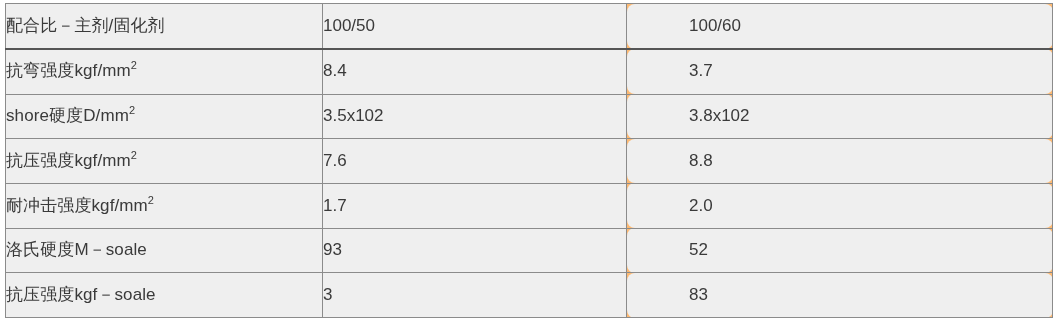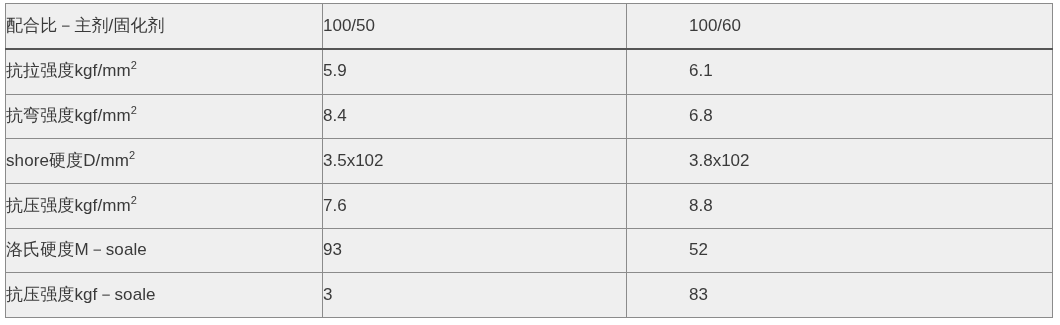--- a/index.html
+++ b/index.html
@@ -54,20 +54,21 @@
 
   td.prop-cell {
     padding-left: 21px;
     letter-spacing: 0.1px;
   }
   td.val-cell {
     padding-left: 65px;
   }
   td.val-cell.val-2 {
     padding-left: 62px;
+    border-radius: 8px;
   }
 
   
   tr.row-header td {
     border-bottom: 2px solid #555555;
   }
 
   sup.sup2 {
     font-size: 11px;
     vertical-align: super;
@@ -87,39 +88,39 @@
       <col class="c-prop">
       <col class="c-val1">
       <col class="c-val2">
     </colgroup>
     <tbody>
       <tr class="row-header">
         <td class="prop-cell">配合比－主剂/固化剂</td>
         <td class="val-cell">100/50</td>
         <td class="val-cell val-2">100/60</td>
       </tr>
-    <tr>
-          <td class="prop-cell"><span class="prop-label">抗拉强度kgf/mm</span><sup class="sup2">2</sup></td>
-          <td class="val-cell">5.9</td>
-          <td class="val-cell val-2">6.1</td>
-        </tr>
         <tr>
           <td class="prop-cell"><span class="prop-label">抗弯强度kgf/mm</span><sup class="sup2">2</sup></td>
           <td class="val-cell">8.4</td>
-          <td class="val-cell val-2">6.8</td>
+          <td class="val-cell val-2">3.7</td>
         </tr>
         <tr>
           <td class="prop-cell"><span class="prop-label">shore硬度D/mm</span><sup class="sup2">2</sup></td>
           <td class="val-cell">3.5x102</td>
           <td class="val-cell val-2">3.8x102</td>
         </tr>
         <tr>
           <td class="prop-cell"><span class="prop-label">抗压强度kgf/mm</span><sup class="sup2">2</sup></td>
           <td class="val-cell">7.6</td>
           <td class="val-cell val-2">8.8</td>
+        </tr>
+        <tr>
+          <td class="prop-cell"><span class="prop-label">耐冲击强度kgf/mm</span><sup class="sup2">2</sup></td>
+          <td class="val-cell">1.7</td>
+          <td class="val-cell val-2">2.0</td>
         </tr>
         <tr>
           <td class="prop-cell"><span class="prop-label">洛氏硬度M－soale</span></td>
           <td class="val-cell">93</td>
           <td class="val-cell val-2">52</td>
         </tr>
         <tr>
           <td class="prop-cell"><span class="prop-label">抗压强度kgf－soale</span></td>
           <td class="val-cell">3</td>
           <td class="val-cell val-2">83</td>

